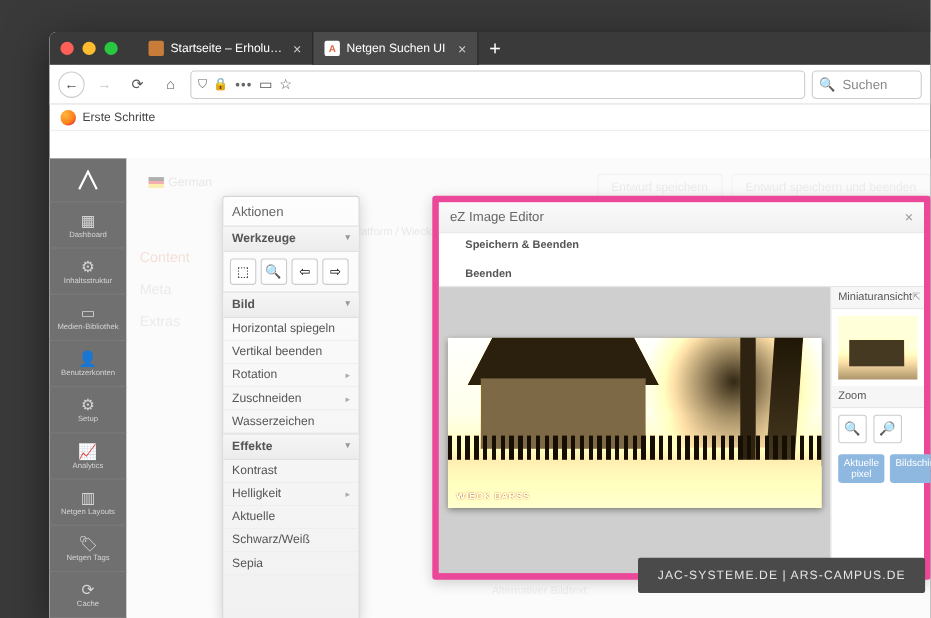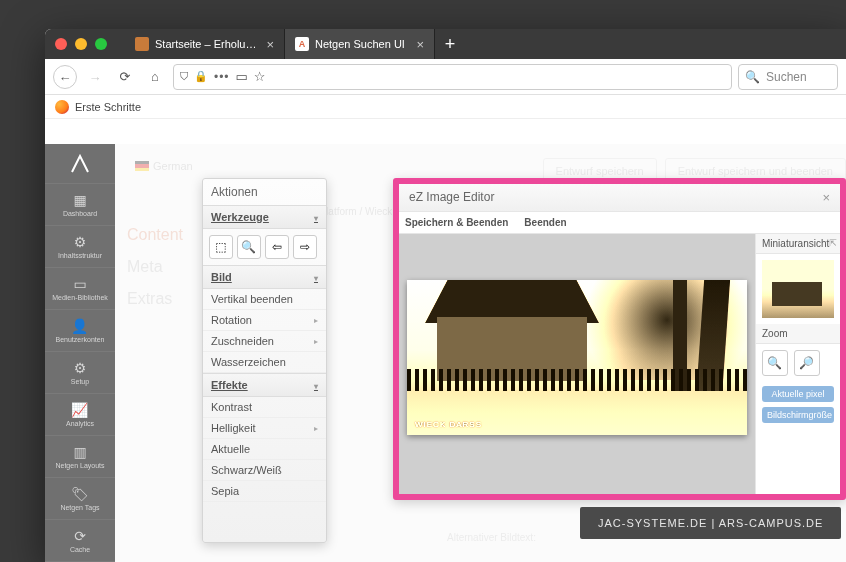--- a/index.html
+++ b/index.html
@@ -45,61 +45,61 @@
 .rail-item { height: 42px; display: flex; flex-direction: column; align-items: center; justify-content: center; color: #d5d5d5; font-size: 7px; gap: 2px; border-bottom: 1px solid #7a7a7a; }
 .rail-item .ri { font-size: 14px; }
 
 
 .page-bg { flex: 1; position: relative; padding: 16px 20px; color: #bbb; }
 .lang-hint { font-size: 11px; color: #bbb; margin-bottom: 10px; display: flex; align-items: center; gap: 4px; }
 .flag { width: 14px; height: 10px; background: linear-gradient(#000 33%, #dd0000 33% 66%, #ffce00 66%); display: inline-block; }
 .draft-btns { position: absolute; right: 0; top: 14px; display: flex; gap: 8px; }
 .draft-btns .db { border: 1px solid #e2e2e2; border-radius: 3px; padding: 6px 12px; font-size: 11px; color: #c9c9c9; background: #fff; }
 .breadcrumb { font-size: 10px; color: #c0c0c0; margin: 34px 0 12px 170px; }
-.side-tabs { position: absolute; left: 12px; top: 82px; font-size: 16px; }
+.side-tabs { position: absolute; left: 12px; top: 82px; font-size: 13px; }
 .side-tabs div { margin-bottom: 14px; color: #c6c6c6; }
 .side-tabs .active { color: #e8a48a; }
 .alt-label { position: absolute; left: 332px; top: 388px; font-size: 10px; color: #ccc; }
 
 
 .panel-actions { position: absolute; left: 202px; top: 178px; width: 125px; background: linear-gradient(#fdfdfd,#f1f1f1); border: 1px solid #d5d5d5; border-radius: 3px; box-shadow: 0 3px 12px rgba(0,0,0,0.18); font-size: 11px; }
 .pa-head { padding: 6px 8px; font-size: 12px; color: #666; }
-.pa-sect { padding: 5px 8px; background: linear-gradient(#f6f6f6,#ececec); border-top: 1px solid #ddd; border-bottom: 1px solid #ddd; font-weight: 600; color: #555; display: flex; justify-content: space-between; align-items: flex-end; text-decoration: underline; }
+.pa-sect { padding: 5px 8px; background: linear-gradient(#f6f6f6,#ececec); border-top: 1px solid #ddd; border-bottom: 1px solid #ddd; font-weight: 600; color: #555; display: flex; justify-content: space-between; align-items: flex-start; }
 .pa-sect .chev { font-size: 8px; color: #999; }
 .pa-tools { display: flex; padding: 6px; gap: 4px; }
 .tool { width: 24px; height: 24px; border: 1px solid #ccc; border-radius: 3px; display: flex; align-items: center; justify-content: center; background: #fff; font-size: 12px; }
 .pa-item { padding: 4px 8px; border-bottom: 1px solid #eee; color: #555; display: flex; justify-content: space-between; align-items: center; }
 .pa-item .sub { font-size: 8px; color: #aaa; }
 
 
 .editor { position: absolute; left: 373px; top: 178px; right: 0; background: #fff; border: 6px solid #ec4899; border-radius: 3px; box-shadow: 0 3px 12px rgba(0,0,0,0.18); margin-left: 20px; }
 .ed-title { padding: 6px 10px; font-size: 12px; color: #666; display: flex; justify-content: space-between; background: linear-gradient(#fafafa,#f0f0f0); }
 .ed-title .x { color: #999; cursor: pointer; font-size: 13px; }
-.ed-toolbar { padding: 5px 6px; border-top: 1px solid #e6e6e6; border-bottom: 1px solid #e6e6e6; display: flex; gap: 16px; font-size: 10px; font-weight: 600; color: #555; }
+.ed-toolbar { padding: 5px 24px; border-top: 1px solid #e6e6e6; border-bottom: 1px solid #e6e6e6; display: flex; gap: 16px; font-size: 10px; font-weight: 600; color: #555; flex-direction: column; }
 .ed-body { display: flex; }
 .ed-main { flex: 1; background: #cfcfcf; padding: 24px 8px 38px; display: flex; align-items: center; justify-content: center; min-height: 260px; }
 .photo { width: 340px; height: 155px; position: relative; box-shadow: 0 2px 6px rgba(0,0,0,0.4); overflow: hidden; filter: sepia(0.85) contrast(1.35) brightness(1.05); }
 .photo .sky { position: absolute; inset: 0; background: linear-gradient(#e9e4d4 0%, #ded6c1 45%, #c9bfa5 60%, #8a7c5d 100%); }
 .photo .house { position: absolute; left: 30px; bottom: 54px; width: 150px; height: 64px; background: #6b5b3e; }
 .photo .roof { position: absolute; left: 18px; bottom: 112px; width: 174px; height: 0; border-left: 24px solid transparent; border-right: 24px solid transparent; border-bottom: 46px solid #3a2f1c; }
 .photo .fence { position: absolute; left: 0; right: 0; bottom: 38px; height: 28px; background: repeating-linear-gradient(90deg, #2c2416 0 4px, transparent 4px 8px); }
 .photo .road { position: absolute; left: 0; right: 0; bottom: 0; height: 44px; background: linear-gradient(#b8ac8e, #ccc2a5); }
 .photo .tree { position: absolute; right: 20px; bottom: 40px; width: 26px; height: 140px; background: linear-gradient(#2d2517,#4a3e28); transform: skewX(-4deg); }
 .photo .tree2 { position: absolute; right: 60px; bottom: 40px; width: 14px; height: 130px; background: #3a3120; }
 .photo .foliage { position: absolute; right: -20px; top: -20px; width: 200px; height: 120px; background: radial-gradient(circle, rgba(40,34,18,0.9), rgba(40,34,18,0) 70%); }
 .photo .wm { position: absolute; left: 8px; bottom: 6px; font-size: 8px; color: #fff; letter-spacing: 1px; text-shadow: 0 0 2px #000; }
 
 .ed-side { width: 85px; border-left: 1px solid #e6e6e6; font-size: 10px; color: #555; }
 .es-head { padding: 4px 6px; background: #f6f6f6; border-bottom: 1px solid #e6e6e6; display: flex; justify-content: space-between; }
 .es-head .pop { font-size: 9px; color: #999; }
 .thumb { margin: 6px; height: 58px; filter: sepia(0.85) contrast(1.3); background: linear-gradient(#ddd4bd 50%, #8a7c5d); position: relative; overflow: hidden; }
 .thumb::after { content:""; position:absolute; left:10px; bottom:12px; width:50px; height:24px; background:#4a3e28; }
 .zoom-row { display: flex; gap: 6px; padding: 6px; }
 .zbtn { width: 26px; height: 26px; border: 1px solid #ccc; border-radius: 3px; background: #fff; display: flex; align-items: center; justify-content: center; font-size: 12px; }
-.pill-col { padding: 4px 6px; display: flex; flex-direction: column; gap: 5px; }
+.pill-col { padding: 4px 6px; display: flex; flex-direction: row; gap: 5px; }
 .pill { background: #8fb8e0; color: #fff; border-radius: 3px; padding: 3px 5px; font-size: 9px; text-align: center; }
 
 
 .credit { position: absolute; left: 580px; top: 507px; background: #4a4a4a; color: #e5e5e5; font-size: 11px; letter-spacing: 1px; padding: 10px 18px; border-radius: 2px; }
 </style>
 </head>
 <body>
 
 <div class="browser">
 
@@ -227,20 +227,23 @@
     <div class="tool">
         <span>⇦</span>
       </div>
     <div class="tool">
         <span>⇨</span>
       </div>
   </div>
   <div class="pa-sect">
       <span>Bild</span>
       <span class="chev">▾</span>
+    </div>
+  <div class="pa-item">
+      <span>Horizontal spiegeln</span>
     </div>
   <div class="pa-item">
       <span>Vertikal beenden</span>
     </div>
   <div class="pa-item">
       <span>Rotation</span>
       <span class="sub">▸</span>
     </div>
   <div class="pa-item">
       <span>Zuschneiden</span>

